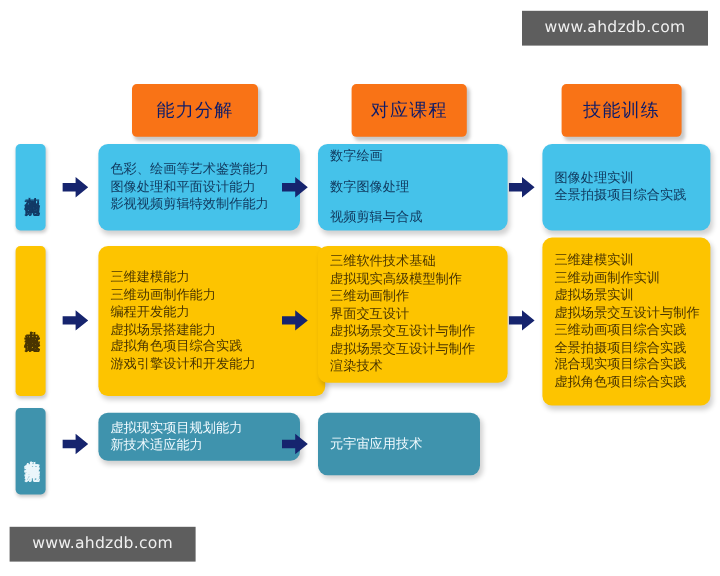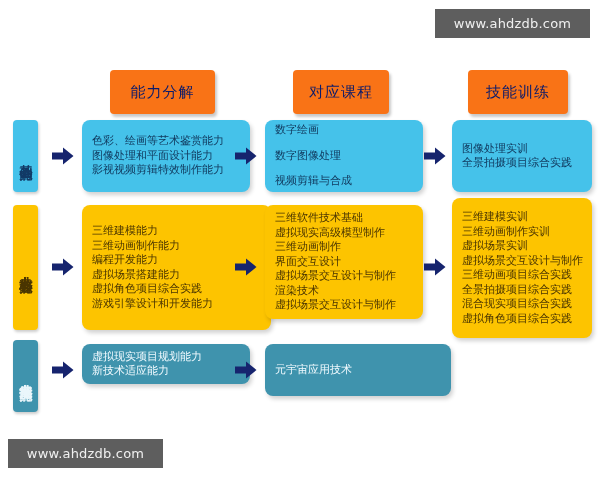--- a/index.html
+++ b/index.html
@@ -81,21 +81,21 @@
   
   #box-b1{left:82px;top:120px;width:168px;height:72px;}
   #box-b2{left:265px;top:120px;width:158px;height:72px;gap:11px;}
   #box-b3{left:452px;top:120px;width:140px;height:72px;}
   
   #box-c1{left:82px;top:205px;width:189px;height:125px;}
   #box-c2{left:265px;top:205px;width:158px;height:114px;}
   #box-c3{left:452px;top:198px;width:140px;height:140px;}
   
   #box-e1{left:82px;top:344px;width:168px;height:40px;}
-  #box-e2{left:265px;top:344px;width:186px;height:52px;}
+  #box-e2{left:265px;top:344px;width:135px;height:52px;}
 
   
   .arrow{
     position:absolute;
     width:22px;height:18px;
     color:#16246e;
   }
   .arrow svg{display:block;width:22px;height:18px;}
   #ar-1{left:52px;top:147px;}
   #ar-2{left:235px;top:147px;}
@@ -144,22 +144,22 @@
       <div class="line">虚拟场景搭建能力</div>
       <div class="line">虚拟角色项目综合实践</div>
       <div class="line">游戏引擎设计和开发能力</div>
     </div>
   <div class="box amber" id="box-c2">
       <div class="line">三维软件技术基础</div>
       <div class="line">虚拟现实高级模型制作</div>
       <div class="line">三维动画制作</div>
       <div class="line">界面交互设计</div>
       <div class="line">虚拟场景交互设计与制作</div>
+      <div class="line">虚拟场景交互设计与制作</div>
       <div class="line">渲染技术</div>
-      <div class="line">虚拟场景交互设计与制作</div>
     </div>
   <div class="box amber" id="box-c3">
       <div class="line">三维建模实训</div>
       <div class="line">三维动画制作实训</div>
       <div class="line">虚拟场景实训</div>
       <div class="line">虚拟场景交互设计与制作</div>
       <div class="line">三维动画项目综合实践</div>
       <div class="line">全景拍摄项目综合实践</div>
       <div class="line">混合现实项目综合实践</div>
       <div class="line">虚拟角色项目综合实践</div>

